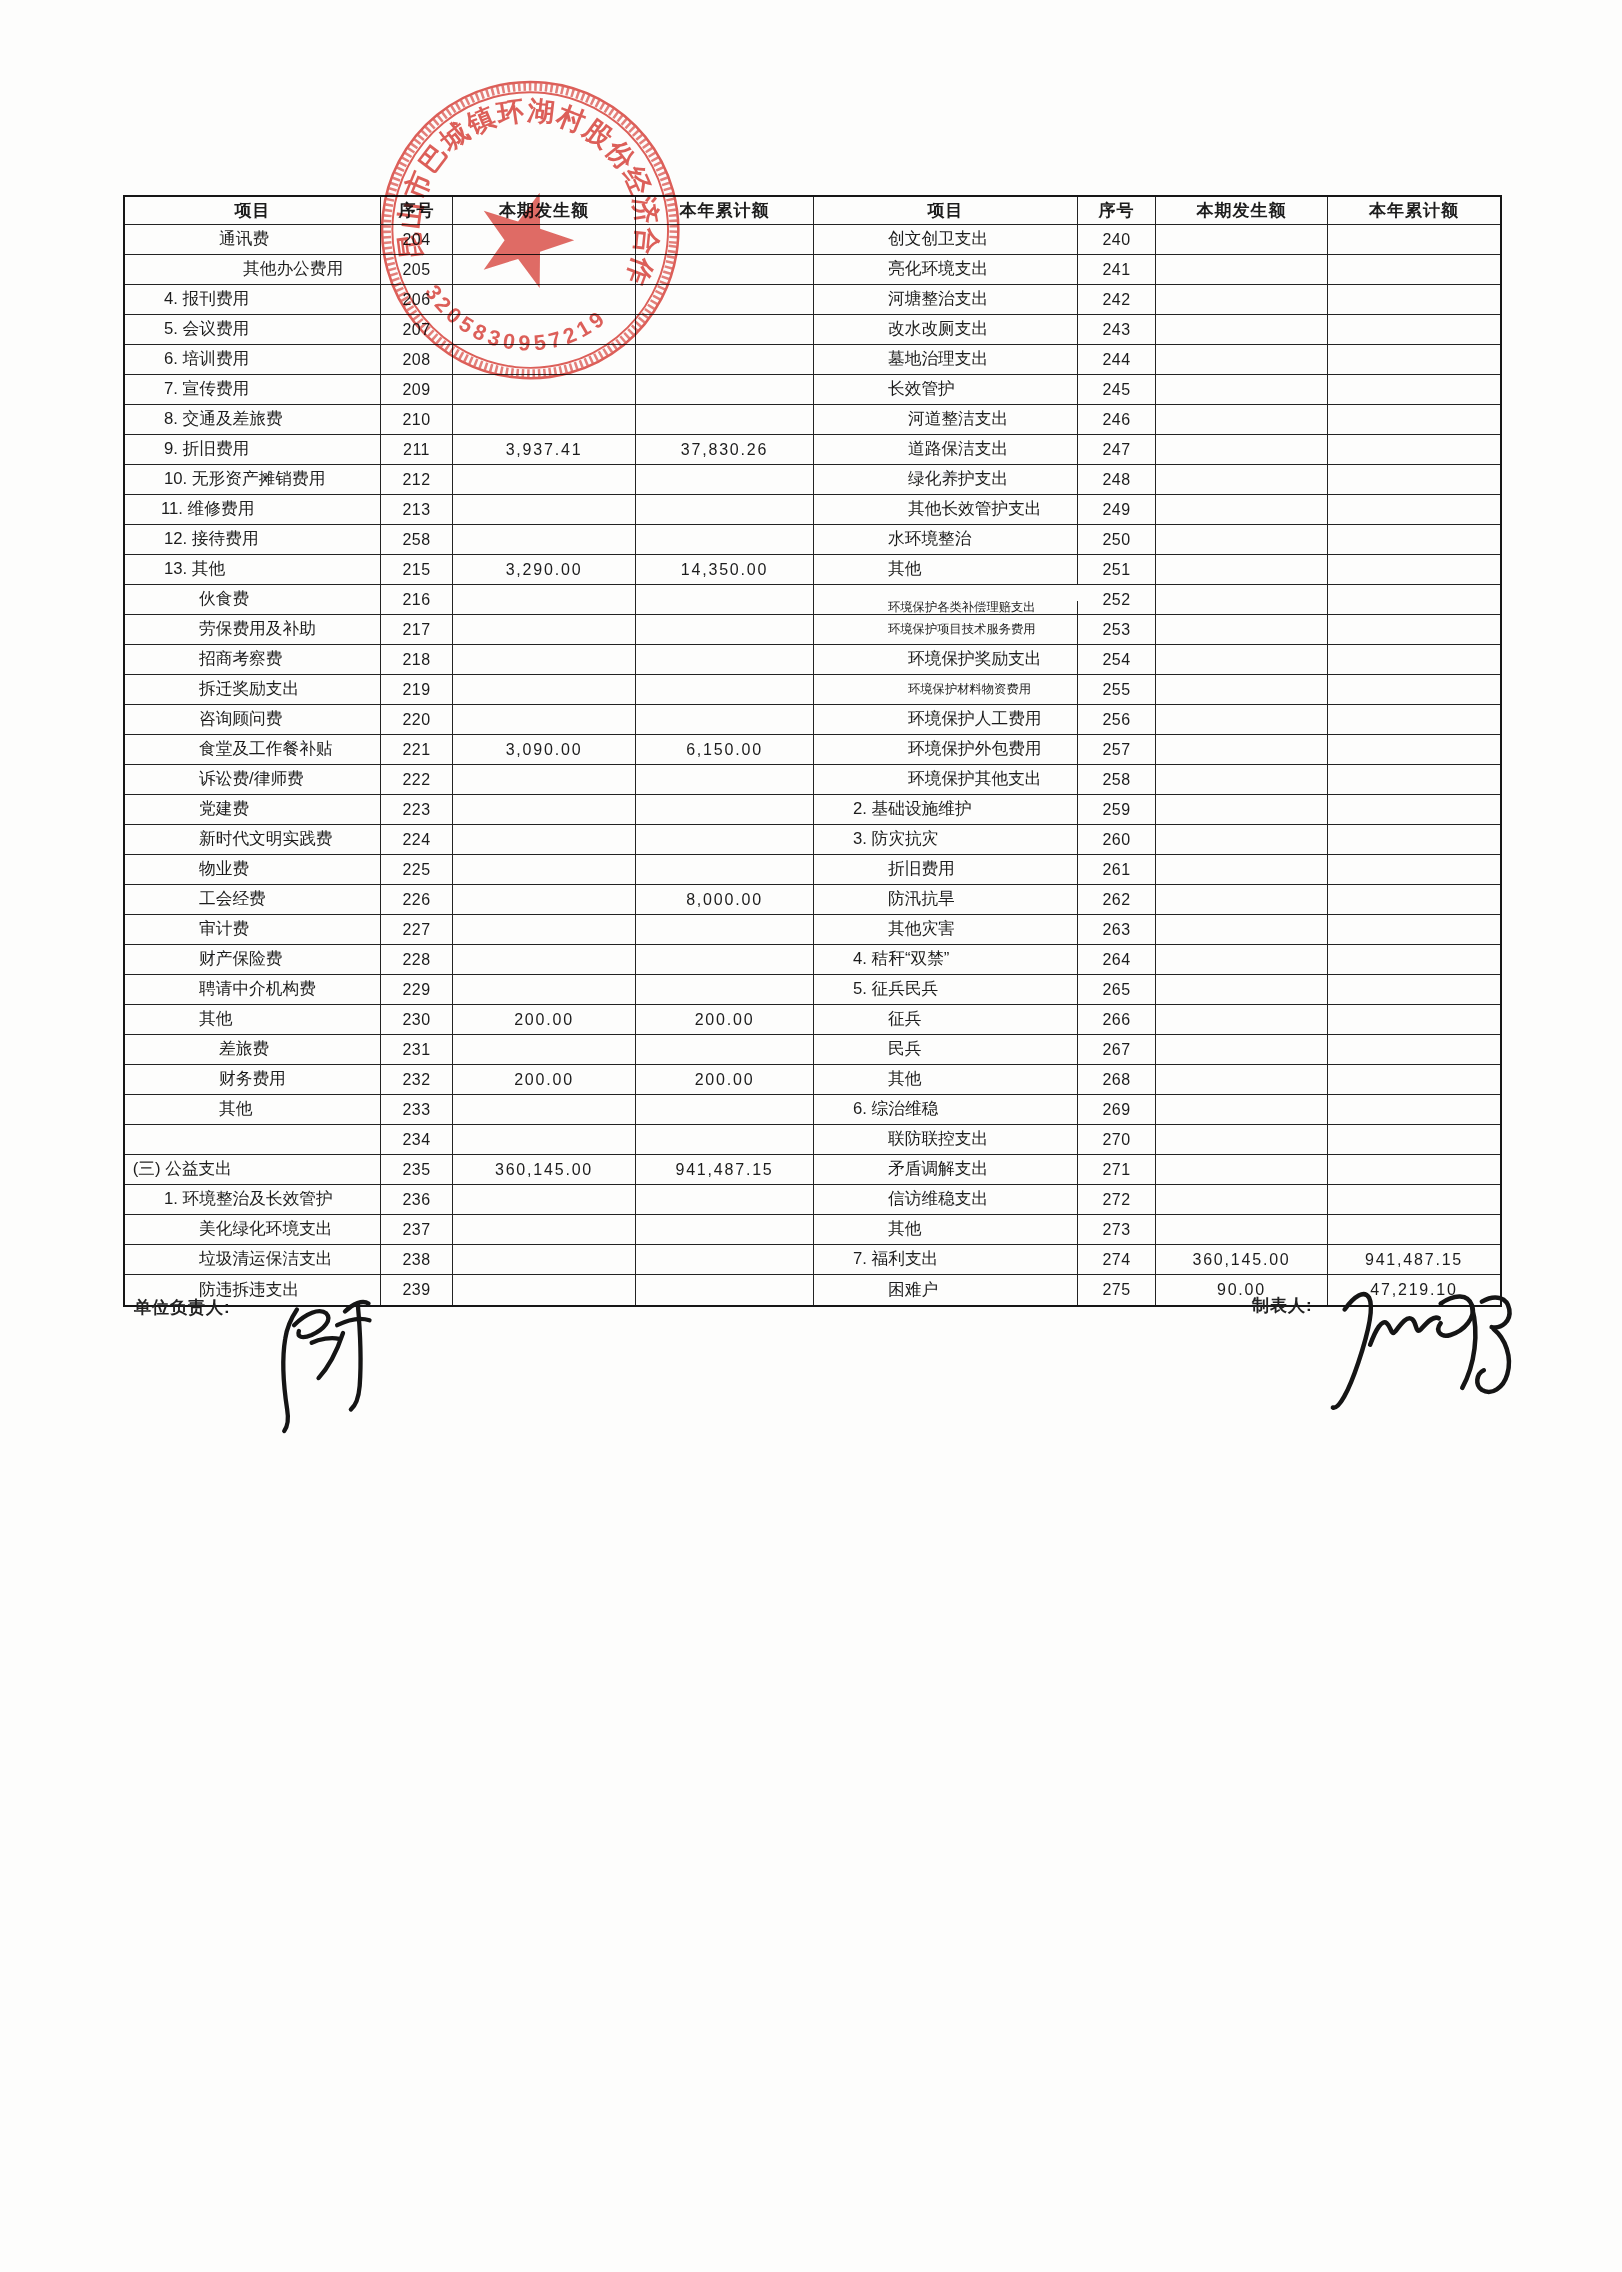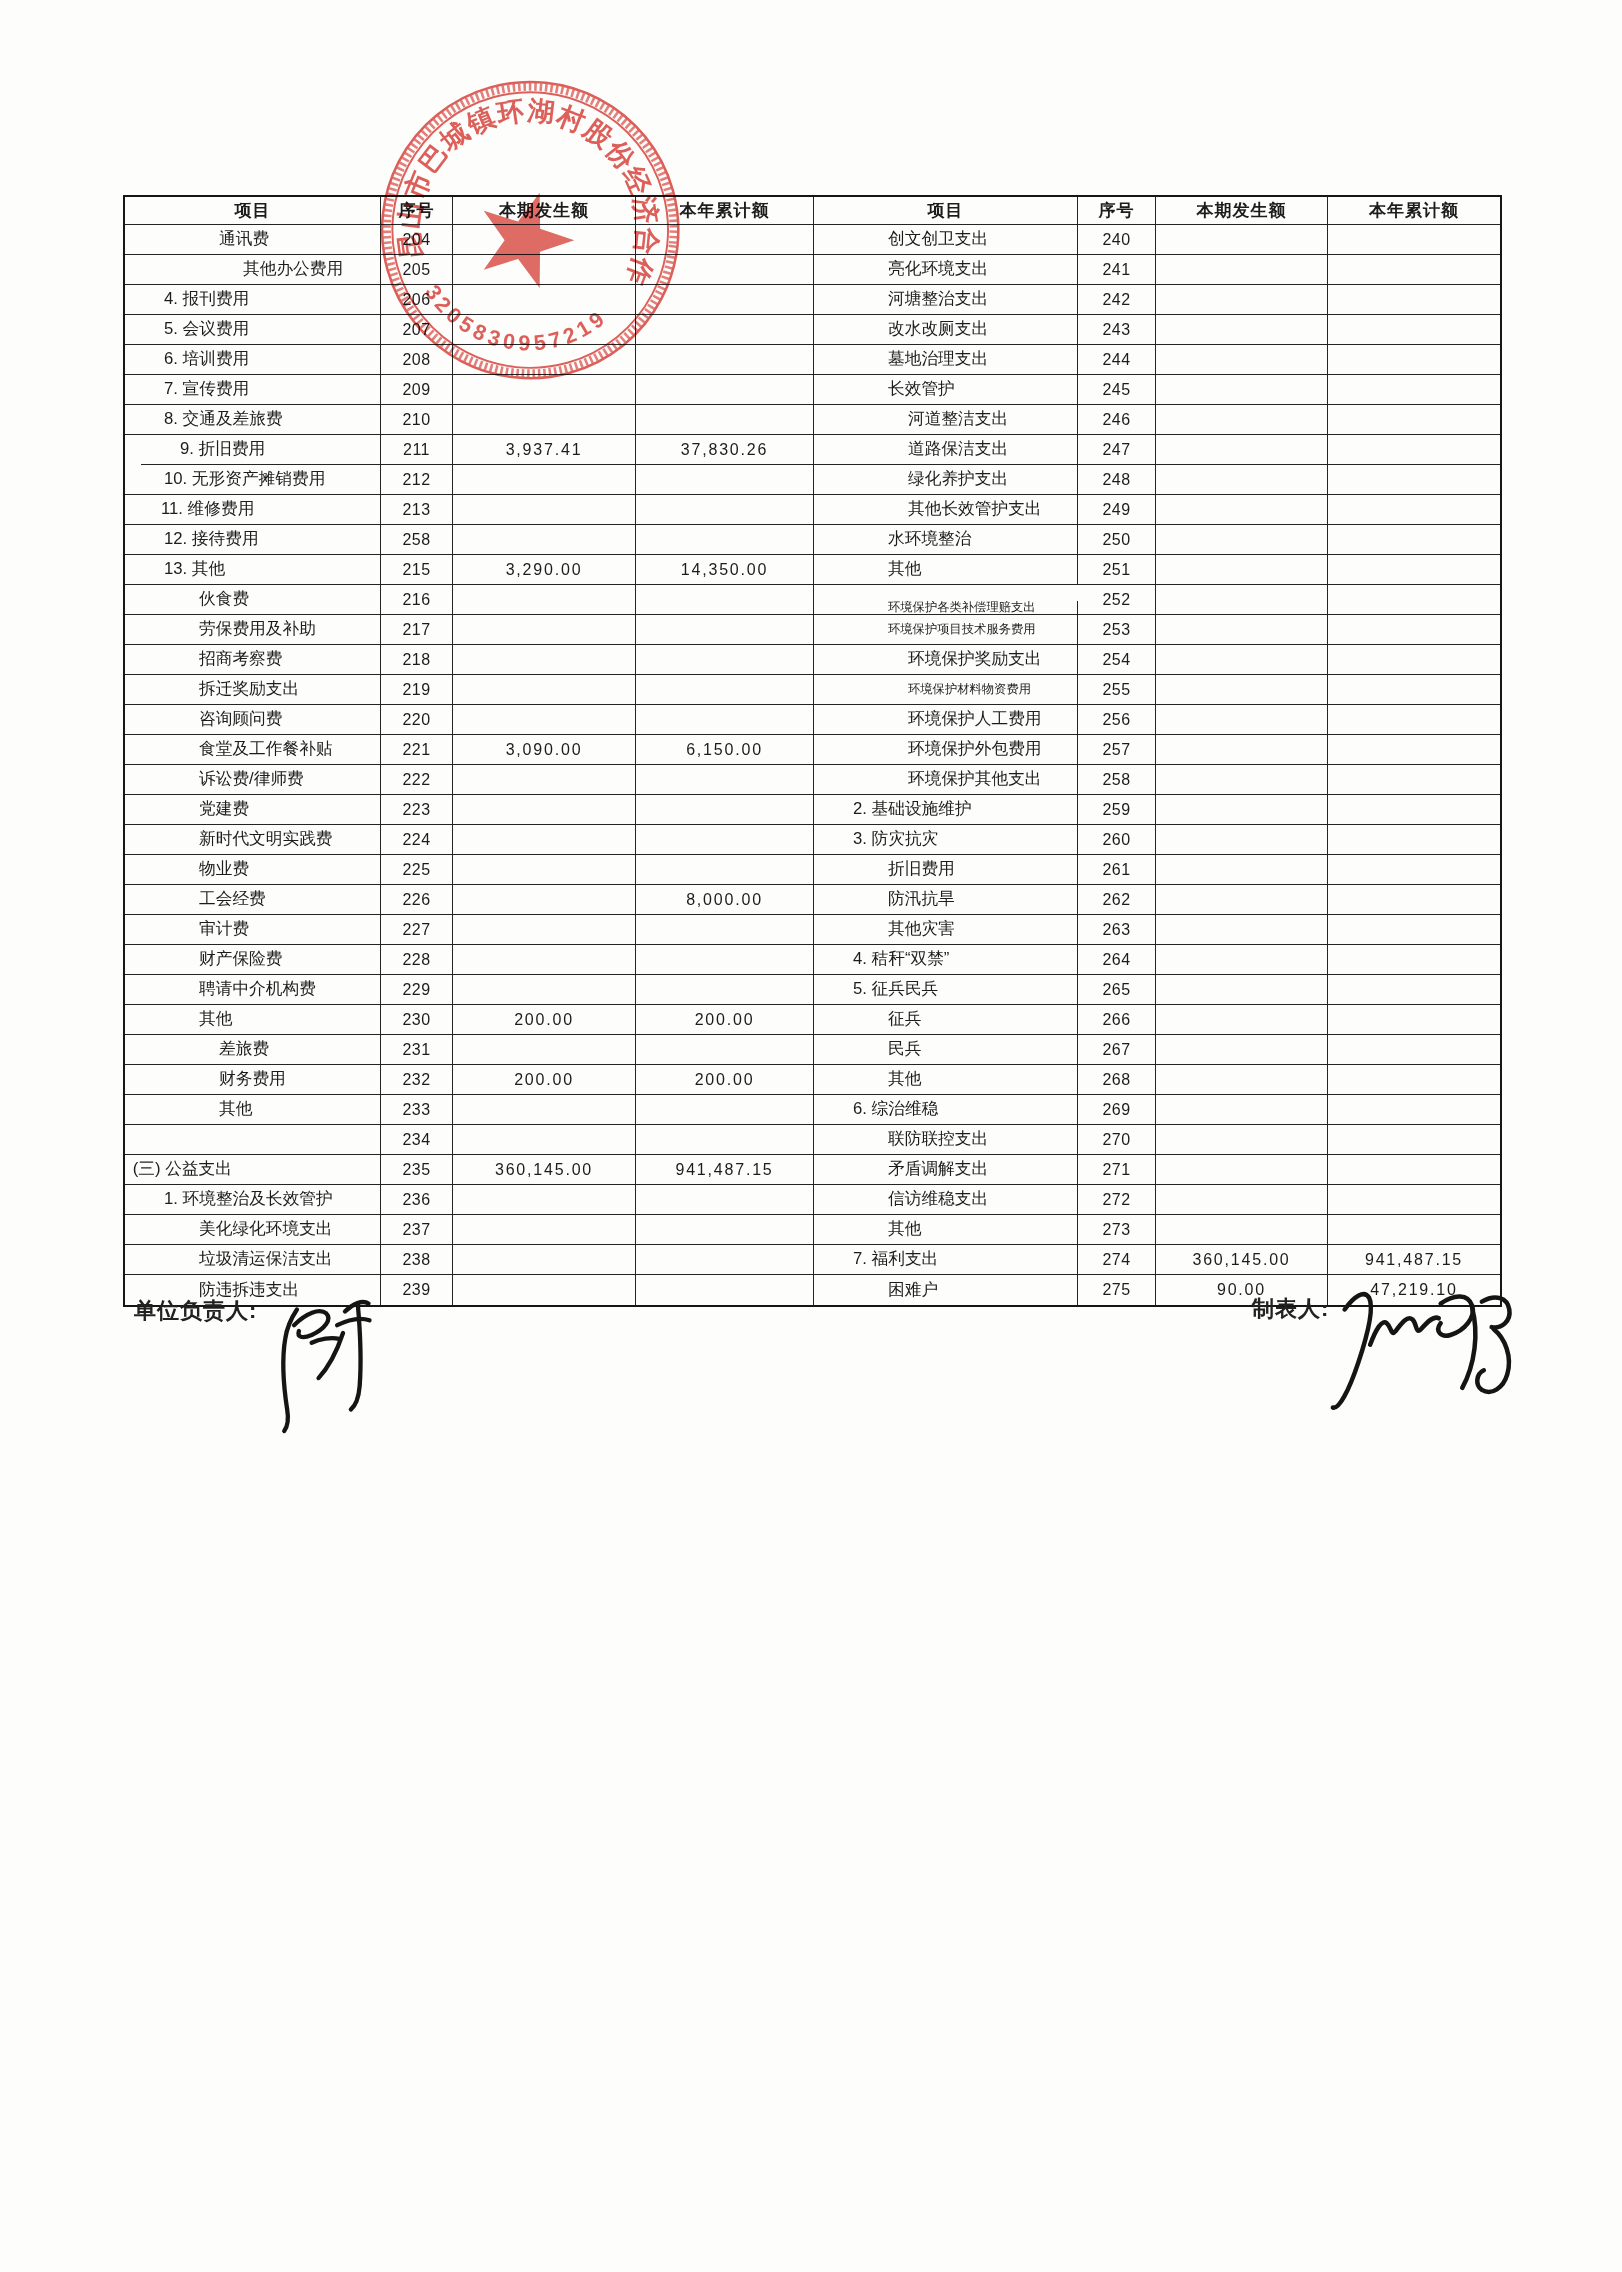--- a/index.html
+++ b/index.html
@@ -28,21 +28,21 @@
     box-sizing:border-box;
   }
   .cell:nth-child(8n){border-right:none;}
   .grid > .cell:nth-last-child(-n+8){border-bottom:none;}
   .head{justify-content:center;font-weight:bold;font-size:17px;letter-spacing:1px;}
   .item{padding-left:7.8px;}
   .num{justify-content:center;font-size:16px;letter-spacing:0.5px;}
   .amt{justify-content:center;font-size:16px;letter-spacing:1.8px;}
   .small{font-size:12.3px;}
   .sig-label{
-    position:absolute;font-size:22px;letter-spacing:1px;font-weight:bold;color:#222;
+    position:absolute;font-size:17px;letter-spacing:1px;font-weight:bold;color:#222;
   }
   .seal{
     position:absolute;left:376px;top:78px;width:308px;height:308px;
     mix-blend-mode:multiply;opacity:.86;
     transform:rotate(6deg);
     pointer-events:none;
   }
   .sigsvg{position:absolute;left:0;top:0;width:1622px;height:2273px;pointer-events:none;}
 </style>
 </head>
@@ -108,21 +108,21 @@
       <div class="cell amt"></div>
       <div class="cell amt"></div>
       <div class="cell item" style="padding-left: 39px;">8. 交通及差旅费</div>
       <div class="cell num">210</div>
       <div class="cell amt"></div>
       <div class="cell amt"></div>
       <div class="cell item" style="padding-left: 94px;">河道整洁支出</div>
       <div class="cell num">246</div>
       <div class="cell amt"></div>
       <div class="cell amt"></div>
-      <div class="cell item" style="padding-left: 39px; margin-left: 16px;">9. 折旧费用</div>
+      <div class="cell item" style="padding-left: 39px;">9. 折旧费用</div>
       <div class="cell num">211</div>
       <div class="cell amt">3,937.41</div>
       <div class="cell amt">37,830.26</div>
       <div class="cell item" style="padding-left: 94px;">道路保洁支出</div>
       <div class="cell num">247</div>
       <div class="cell amt"></div>
       <div class="cell amt"></div>
       <div class="cell item" style="padding-left: 39px;">10. 无形资产摊销费用</div>
       <div class="cell num">212</div>
       <div class="cell amt"></div>

